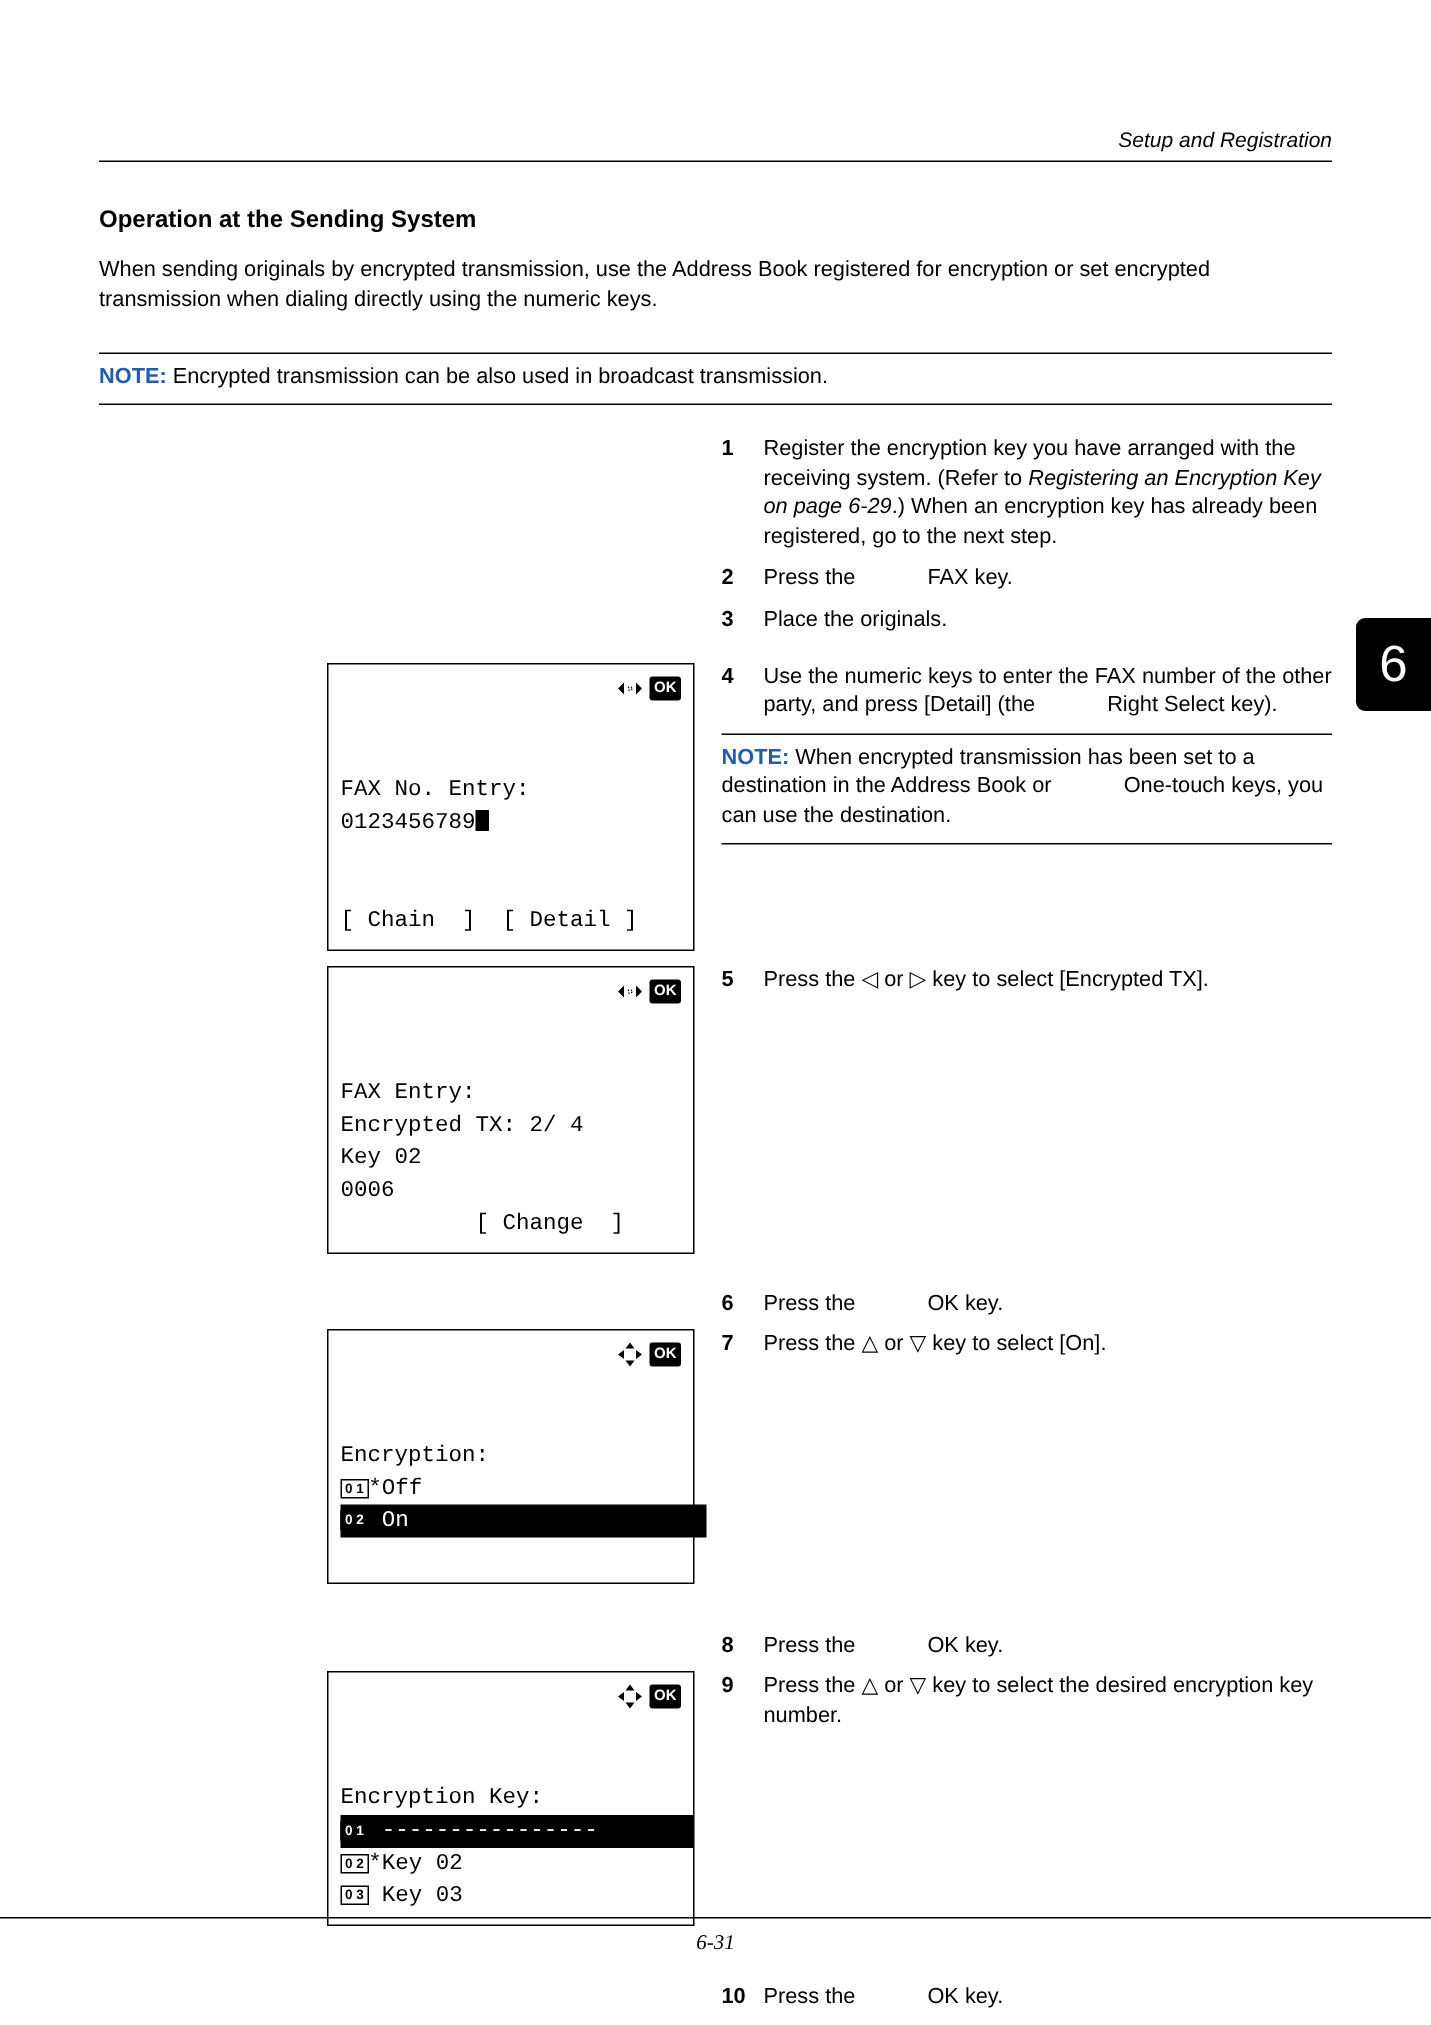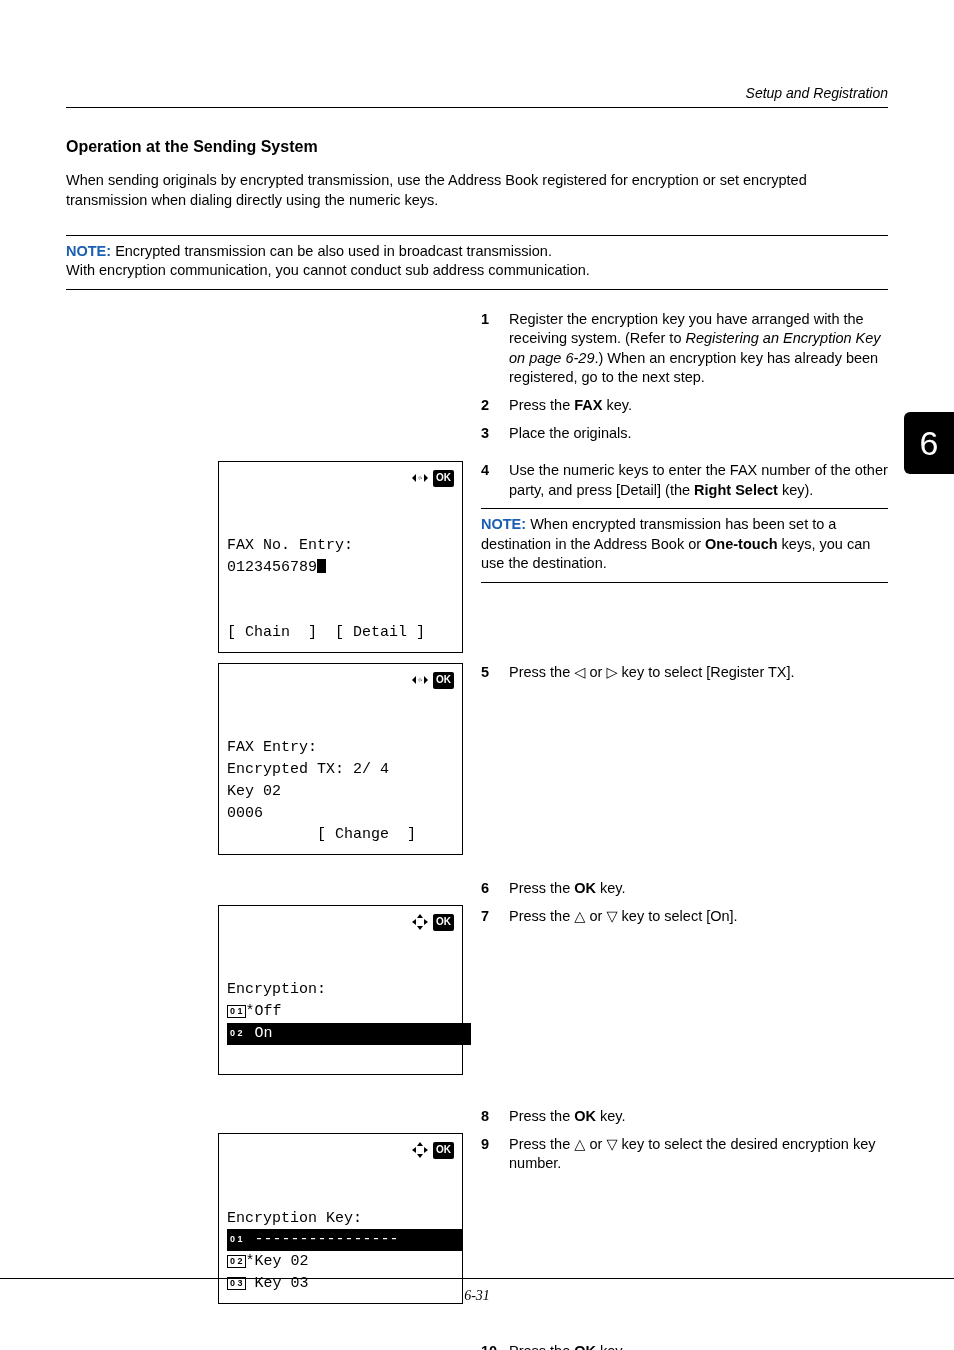--- a/index.html
+++ b/index.html
@@ -58,21 +58,21 @@
     align-items: flex-start;
     margin-bottom: 8px;
   }
   .step-num {
     font-weight: bold;
     width: 28px;
     flex: 0 0 28px;
   }
   .step-text { flex: 1; }
   .italic { font-style: italic; }
-  .bold { font-weight: bold; }
+  .bold { font-weight: normal; margin-left: 44px; }
 
   .tab {
     display: inline-block;
     position: absolute;
     right: 0;
     top: 412px;
     width: 50px;
     height: 62px;
     background: #000;
     color: #fff;
@@ -165,21 +165,20 @@
 <div class="tab">
   <span>6</span>
 </div>
 
 <div class="section-title">Operation at the Sending System</div>
 
 <p class="intro">When sending originals by encrypted transmission, use the Address Book registered for encryption or set encrypted transmission when dialing directly using the numeric keys.</p>
 
 <div class="note-block">
   <span class="note-label">NOTE:</span><span> Encrypted transmission can be also used in broadcast transmission.</span><br>
-  <span>With encryption communication, you cannot conduct sub address communication.</span>
 </div>
 
 <div class="two-col">
   <div class="left-col">
       <div class="spacer-left"></div>
     </div>
   <div class="right-col">
     <div class="step-row">
       <div class="step-num">1</div>
       <div class="step-text">
@@ -239,21 +238,21 @@
 <span>FAX Entry:</span>
 <span>Encrypted TX: 2/ 4</span>
 <span>Key 02</span>
 <span>0006</span>
 <span>          [ Change  ]</span></div>
   </div>
   <div class="right-col">
     <div class="step-row">
       <div class="step-num">5</div>
       <div class="step-text">
-        <span>Press the </span><span class="tri">◁</span><span> or </span><span class="tri">▷</span><span> key to select [Register TX].</span>
+        <span>Press the </span><span class="tri">◁</span><span> or </span><span class="tri">▷</span><span> key to select [Encrypted TX].</span>
       </div>
     </div>
   </div>
 </div>
 
 <div style="height:14px"></div>
 
 <div class="two-col">
   <div class="left-col" style="align-items:flex-start;padding-top:26px">
     <div class="lcd">

